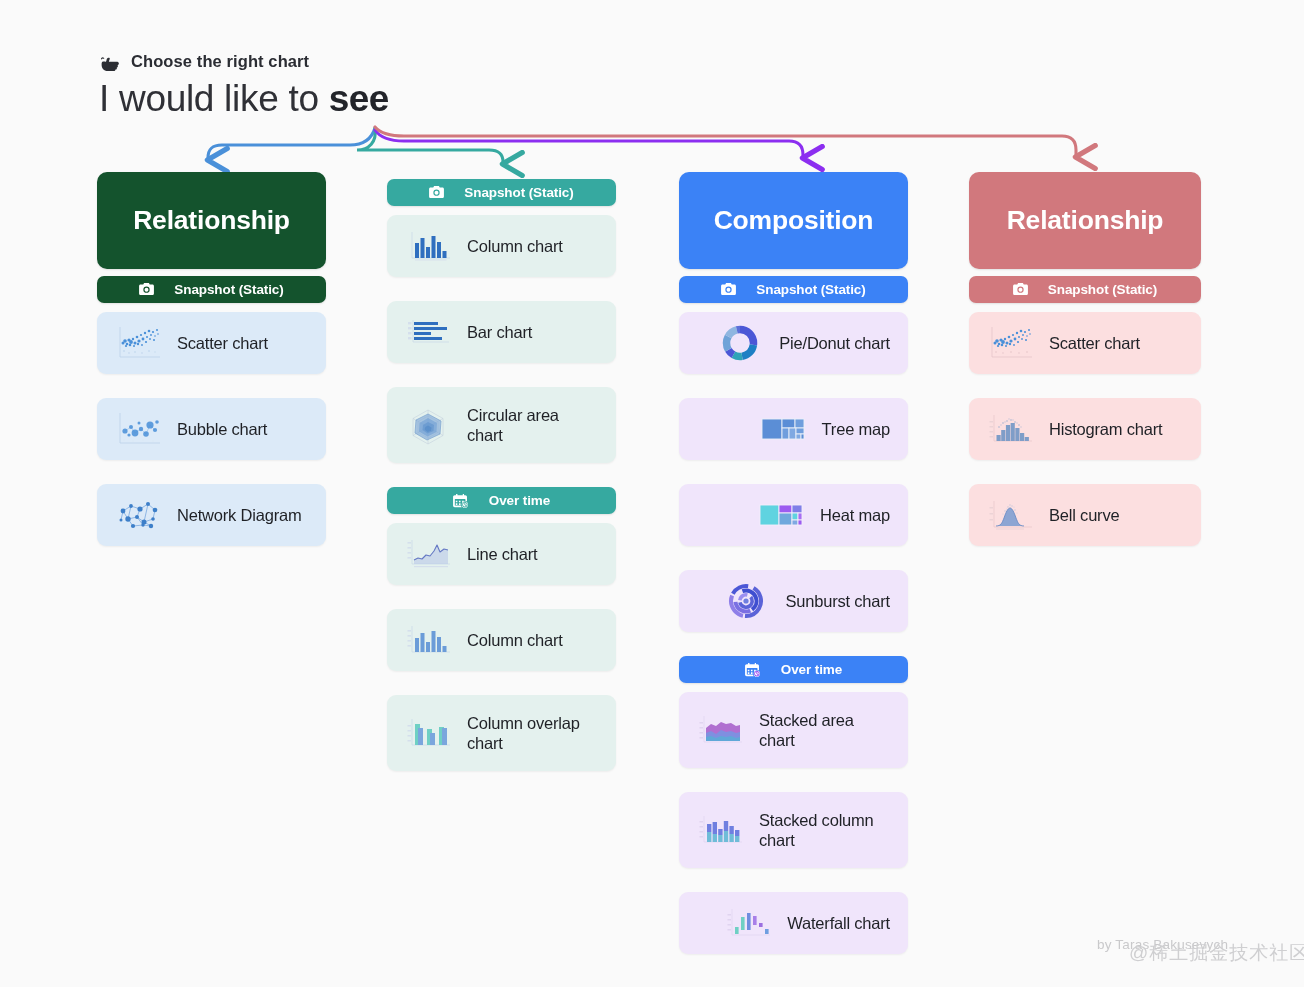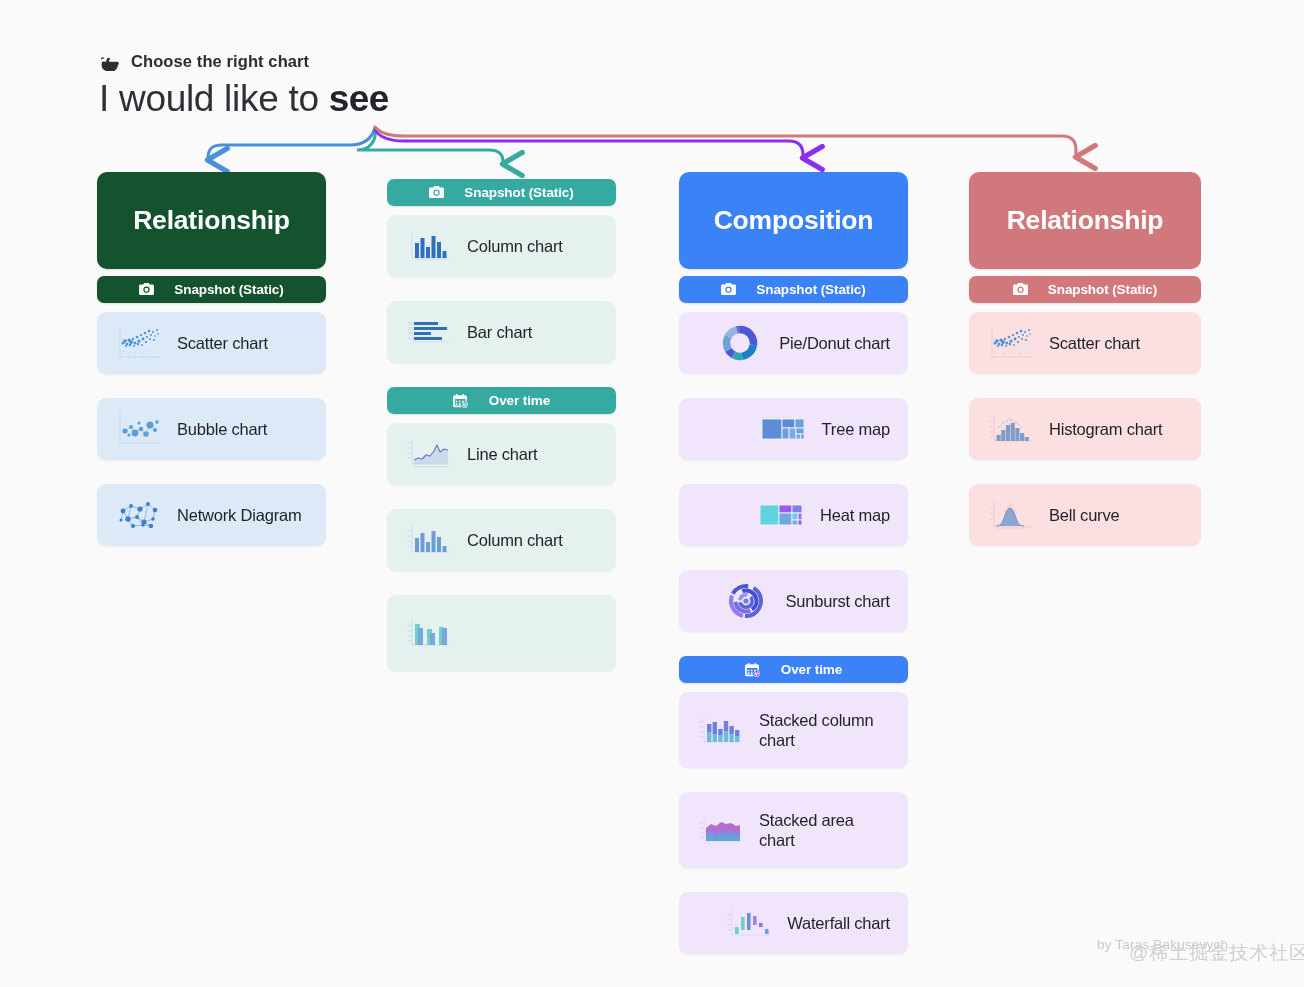--- a/index.html
+++ b/index.html
@@ -279,20 +279,34 @@
           </g>
           <g fill="#d4dfec">
               <rect x="5" y="10" width="3.5" height="2.4"></rect>
               <rect x="5" y="15" width="3.5" height="2.4"></rect>
               <rect x="5" y="20" width="3.5" height="2.4"></rect>
               <rect x="5" y="25" width="3.5" height="2.4"></rect>
             </g>
         </svg>
         <span class="card-label">Bar chart</span>
       </div>
+      <div class="card tall">
+        <svg class="thumb" viewBox="0 0 50 40">
+          <g fill="none" stroke="#c2cfdd" stroke-width=".55">
+            <polygon points="25,5 40,13.5 40,30.5 25,39 10,30.5 10,13.5"></polygon>
+            <polygon points="25,11 35,16.7 35,27.3 25,33 15,27.3 15,16.7"></polygon>
+            <path d="M25 5v34M10 13.5l30 17M40 13.5l-30 17"></path>
+          </g>
+          <polygon points="25,9 38,16 37,29 24,35 12,28 13,15" fill="#7fa8d8" opacity=".62" stroke="#4a7fc0" stroke-width=".8"></polygon>
+          <polygon points="25,13 34,18 33.5,27 24.5,31.5 16,26.5 16.5,18" fill="#6f9ed4" opacity=".6"></polygon>
+          <polygon points="25,17 31,20 30.5,26 24.5,28.5 19.5,25 20,20" fill="#5f92cd" opacity=".6"></polygon>
+          <polygon points="25,20.5 28.5,22.5 28,25.8 24.5,27 21.8,24.8 22.2,22" fill="#5288c6" opacity=".6"></polygon>
+        </svg>
+        <span class="card-label">Circular area chart</span>
+      </div>
     </div>
 
     <div class="badge over-time">
       <svg width="16" height="14" viewBox="0 0 17 15" fill="#fff">
           <path d="M3.2 0v1.4H1.8C.8 1.4 0 2.2 0 3.2v9.1c0 1 .8 1.8 1.8 1.8h7.6a4.6 4.6 0 0 1-1.2-1.7H1.9V5.4h11.3v1.9c.6.1 1.2.4 1.7.8V3.2c0-1-.8-1.8-1.8-1.8h-1.4V0H10.4v1.4H4.7V0zM2.9 7.1v1.7h1.7V7.1zm3.4 0v1.7H8V7.1zm3.4 0v1.7h1.7V7.1zM2.9 10v1.7h1.7V10zm3.4 0v1.7H8V10z"></path>
           <circle cx="12.6" cy="11.4" r="3.3" fill="#fff"></circle>
           <circle cx="12.6" cy="11.4" r="2.5" fill="none" stroke="#36a9a0" stroke-width=".9"></circle>
           <path d="M12.6 9.7v1.9l1.3.8" fill="none" stroke="#36a9a0" stroke-width=".9" stroke-linecap="round"></path>
         </svg>
       <span>Over time</span>
@@ -350,20 +364,21 @@
             <rect x="36" y="14" width="5" height="18" fill="#6fd0c4"></rect>
             <rect x="39" y="15" width="5" height="17" fill="#7aa6dd"></rect>
           </g>
           <g fill="#d4dfec">
               <rect x="4.5" y="12" width="3.5" height="1.5"></rect>
               <rect x="4.5" y="17" width="3.5" height="1.5"></rect>
               <rect x="4.5" y="22" width="3.5" height="1.5"></rect>
               <rect x="4.5" y="27" width="3.5" height="1.5"></rect>
             </g>
         </svg>
+        <span class="card-label">Column overlap chart</span>
       </div>
     </div>
   </div>
 
   <div class="col col-cmo cmo">
     <div class="cat-head">Composition</div>
     <div class="badge">
       <svg width="15" height="13" viewBox="0 0 16 14" fill="#fff">
           <path d="M5.4 0 4.5 1.6H1.6C.7 1.6 0 2.3 0 3.2v8C0 12.1.7 13 1.6 13h12.8c.9 0 1.6-.9 1.6-1.8v-8c0-.9-.7-1.6-1.6-1.6h-2.9L10.6 0zM8 10.6a3.4 3.4 0 1 1 0-6.8 3.4 3.4 0 0 1 0 6.8z"></path>
           <circle cx="8" cy="7.2" r="2.1"></circle>
@@ -435,20 +450,37 @@
     <div class="badge over-time">
       <svg width="16" height="14" viewBox="0 0 17 15" fill="#fff">
           <path d="M3.2 0v1.4H1.8C.8 1.4 0 2.2 0 3.2v9.1c0 1 .8 1.8 1.8 1.8h7.6a4.6 4.6 0 0 1-1.2-1.7H1.9V5.4h11.3v1.9c.6.1 1.2.4 1.7.8V3.2c0-1-.8-1.8-1.8-1.8h-1.4V0H10.4v1.4H4.7V0zM2.9 7.1v1.7h1.7V7.1zm3.4 0v1.7H8V7.1zm3.4 0v1.7h1.7V7.1zM2.9 10v1.7h1.7V10zm3.4 0v1.7H8V10z"></path>
           <circle cx="12.6" cy="11.4" r="3.3" fill="#fff"></circle>
           <circle cx="12.6" cy="11.4" r="2.5" fill="none" stroke="#8c2ef0" stroke-width=".9"></circle>
           <path d="M12.6 9.7v1.9l1.3.8" fill="none" stroke="#8c2ef0" stroke-width=".9" stroke-linecap="round"></path>
         </svg>
       <span>Over time</span>
     </div>
     <div class="cards">
+      <div class="card tall">
+        <svg class="thumb" viewBox="0 0 50 40">
+          <g stroke="#ded0ef" stroke-width=".6">
+              <path d="M9 6v26M9 32h38"></path>
+            </g>
+          <path d="M11 18 L16 14 L21 16 L26 12 L31 14 L36 13 L41 16 L45 15 L45 31 L11 31 Z" fill="#b06fd0"></path>
+          <path d="M11 23 L16 21 L21 24 L26 20 L31 22 L36 21 L41 23 L45 22 L45 31 L11 31 Z" fill="#7f8fe0"></path>
+          <path d="M11 27 L16 26 L21 28 L26 26 L31 27 L36 26 L41 28 L45 27 L45 31 L11 31 Z" fill="#5fa8d8"></path>
+          <g fill="#e0d4f0">
+              <rect x="4.5" y="12" width="3.5" height="1.5"></rect>
+              <rect x="4.5" y="17" width="3.5" height="1.5"></rect>
+              <rect x="4.5" y="22" width="3.5" height="1.5"></rect>
+              <rect x="4.5" y="27" width="3.5" height="1.5"></rect>
+            </g>
+        </svg>
+        <span class="card-label">Stacked area chart</span>
+      </div>
       <div class="card tall">
         <svg class="thumb" viewBox="0 0 50 40">
           <g stroke="#ded0ef" stroke-width=".6">
               <path d="M9 6v26M9 32h38"></path>
             </g>
           <g>
             <rect x="12" y="22" width="4.4" height="10" fill="#6fbcd8"></rect>
               <rect x="12" y="14" width="4.4" height="8" fill="#6f7fe0"></rect>
             <rect x="17.6" y="24" width="4.4" height="8" fill="#6fbcd8"></rect>
               <rect x="17.6" y="12" width="4.4" height="12" fill="#6f7fe0"></rect>
@@ -462,37 +494,20 @@
               <rect x="40" y="20" width="4.4" height="6" fill="#6f7fe0"></rect>
           </g>
           <g fill="#e0d4f0">
               <rect x="4.5" y="11" width="3.5" height="1.5"></rect>
               <rect x="4.5" y="16" width="3.5" height="1.5"></rect>
               <rect x="4.5" y="21" width="3.5" height="1.5"></rect>
               <rect x="4.5" y="26" width="3.5" height="1.5"></rect>
             </g>
         </svg>
         <span class="card-label">Stacked column chart</span>
-      </div>
-      <div class="card tall">
-        <svg class="thumb" viewBox="0 0 50 40">
-          <g stroke="#ded0ef" stroke-width=".6">
-              <path d="M9 6v26M9 32h38"></path>
-            </g>
-          <path d="M11 18 L16 14 L21 16 L26 12 L31 14 L36 13 L41 16 L45 15 L45 31 L11 31 Z" fill="#b06fd0"></path>
-          <path d="M11 23 L16 21 L21 24 L26 20 L31 22 L36 21 L41 23 L45 22 L45 31 L11 31 Z" fill="#7f8fe0"></path>
-          <path d="M11 27 L16 26 L21 28 L26 26 L31 27 L36 26 L41 28 L45 27 L45 31 L11 31 Z" fill="#5fa8d8"></path>
-          <g fill="#e0d4f0">
-              <rect x="4.5" y="12" width="3.5" height="1.5"></rect>
-              <rect x="4.5" y="17" width="3.5" height="1.5"></rect>
-              <rect x="4.5" y="22" width="3.5" height="1.5"></rect>
-              <rect x="4.5" y="27" width="3.5" height="1.5"></rect>
-            </g>
-        </svg>
-        <span class="card-label">Stacked area chart</span>
       </div>
       <div class="card">
         <svg class="thumb" viewBox="0 0 50 40">
           <g stroke="#ded0ef" stroke-width=".6">
               <path d="M9 6v26M9 32h38"></path>
             </g>
           <g>
             <rect x="12" y="24" width="3.6" height="7" fill="#6fd0c4"></rect>
             <rect x="18" y="14" width="3.6" height="13" fill="#6fd0c4"></rect>
             <rect x="24" y="10" width="3.6" height="17" fill="#6f8ee0"></rect>

